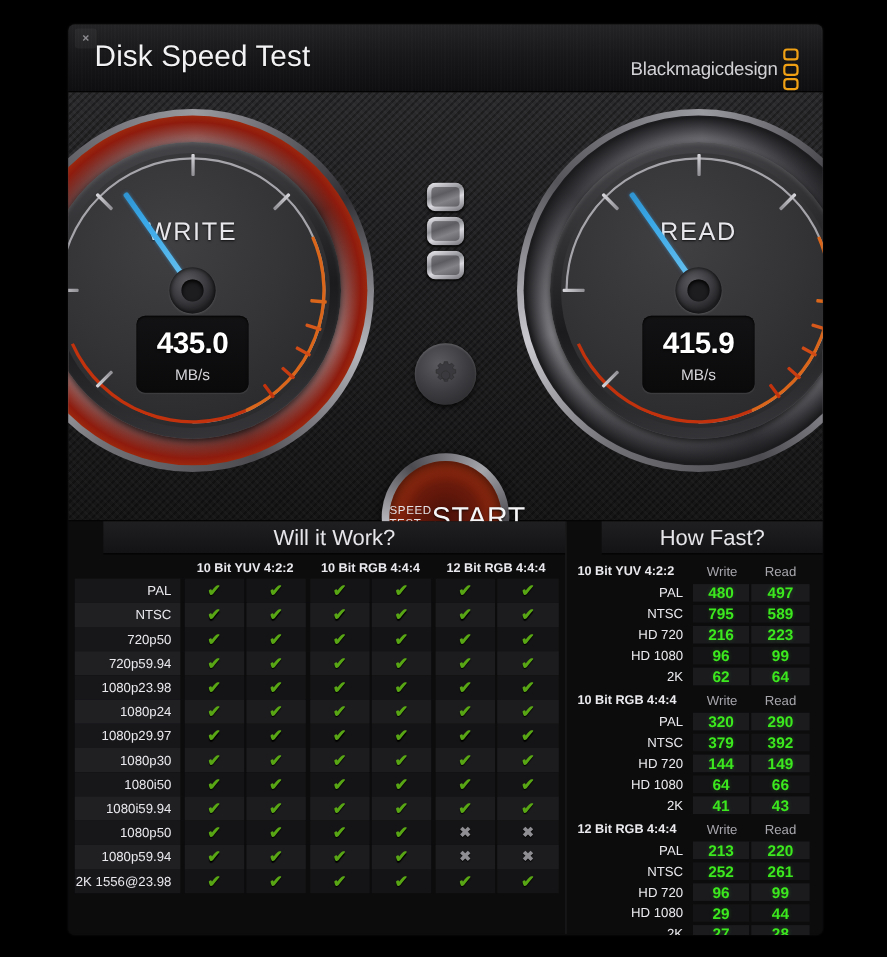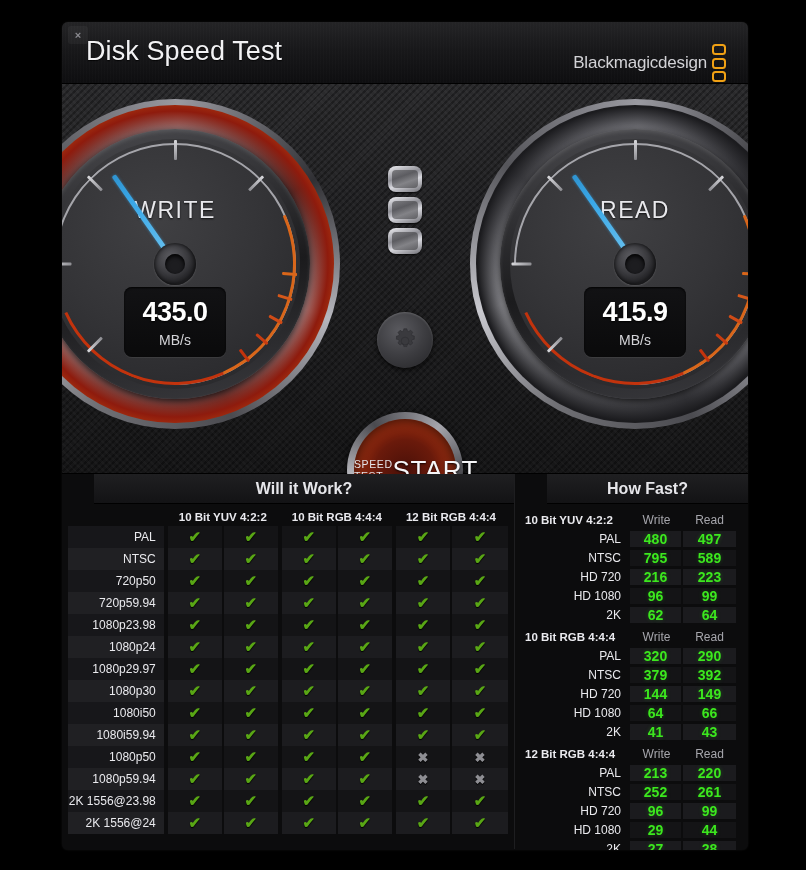--- a/index.html
+++ b/index.html
@@ -221,21 +221,21 @@
   #start-main { font-size: 26px; color: #f6f6f8; font-weight: 400; letter-spacing: 0.5px;
                 text-shadow: 0 1px 2px rgba(0,0,0,0.8); }
 
   
   #bottom { position: relative; height: 375px; display: flex; background:#0c0c0d; }
   #panel-left  { width: 452px; position: relative; }
   #panel-right { flex: 1; position: relative; border-left: 1px solid #1e1e20; }
 
   .panel-head {
     height: 30px; line-height: 30px; text-align: center;
-    font-size: 16px; font-weight: 700; color: #e6e6ea;
+    font-size: 20px; font-weight: 400; color: #e6e6ea;
     background: linear-gradient(180deg,#1f1f21,#131315);
     border-bottom: 1px solid #000;
     margin-left: 32px;
   }
 
   
   table { border-collapse: collapse; width: 100%; }
   #wiw { width: 440px; margin: 4px 0 0 6px; table-layout: fixed; }
   #wiw th, #wiw td { padding: 0; }
   #wiw .grp {
@@ -553,29 +553,20 @@
             </tr>
             <tr>
               <td class="fmt">2K 1556@23.98</td>
               <td class="cell g0"><span class="ck">✔</span></td>
               <td class="cell"><span class="ck">✔</span></td>
               <td class="cell g0"><span class="ck">✔</span></td>
               <td class="cell"><span class="ck">✔</span></td>
               <td class="cell g0"><span class="ck">✔</span></td>
               <td class="cell"><span class="ck">✔</span></td>
             </tr>
-            <tr>
-              <td class="fmt">2K 1556@24</td>
-              <td class="cell g0"><span class="ck">✔</span></td>
-              <td class="cell"><span class="ck">✔</span></td>
-              <td class="cell g0"><span class="ck">✔</span></td>
-              <td class="cell"><span class="ck">✔</span></td>
-              <td class="cell g0"><span class="ck">✔</span></td>
-              <td class="cell"><span class="ck">✔</span></td>
-            </tr>
           </tbody>
       </table>
     </div>
 
     <div id="panel-right">
       <div class="panel-head">How Fast?</div>
       <div id="hf">
           <div class="hf-block">
             <div class="hf-row hf-head">
               <div class="hf-name">10 Bit YUV 4:2:2</div>

